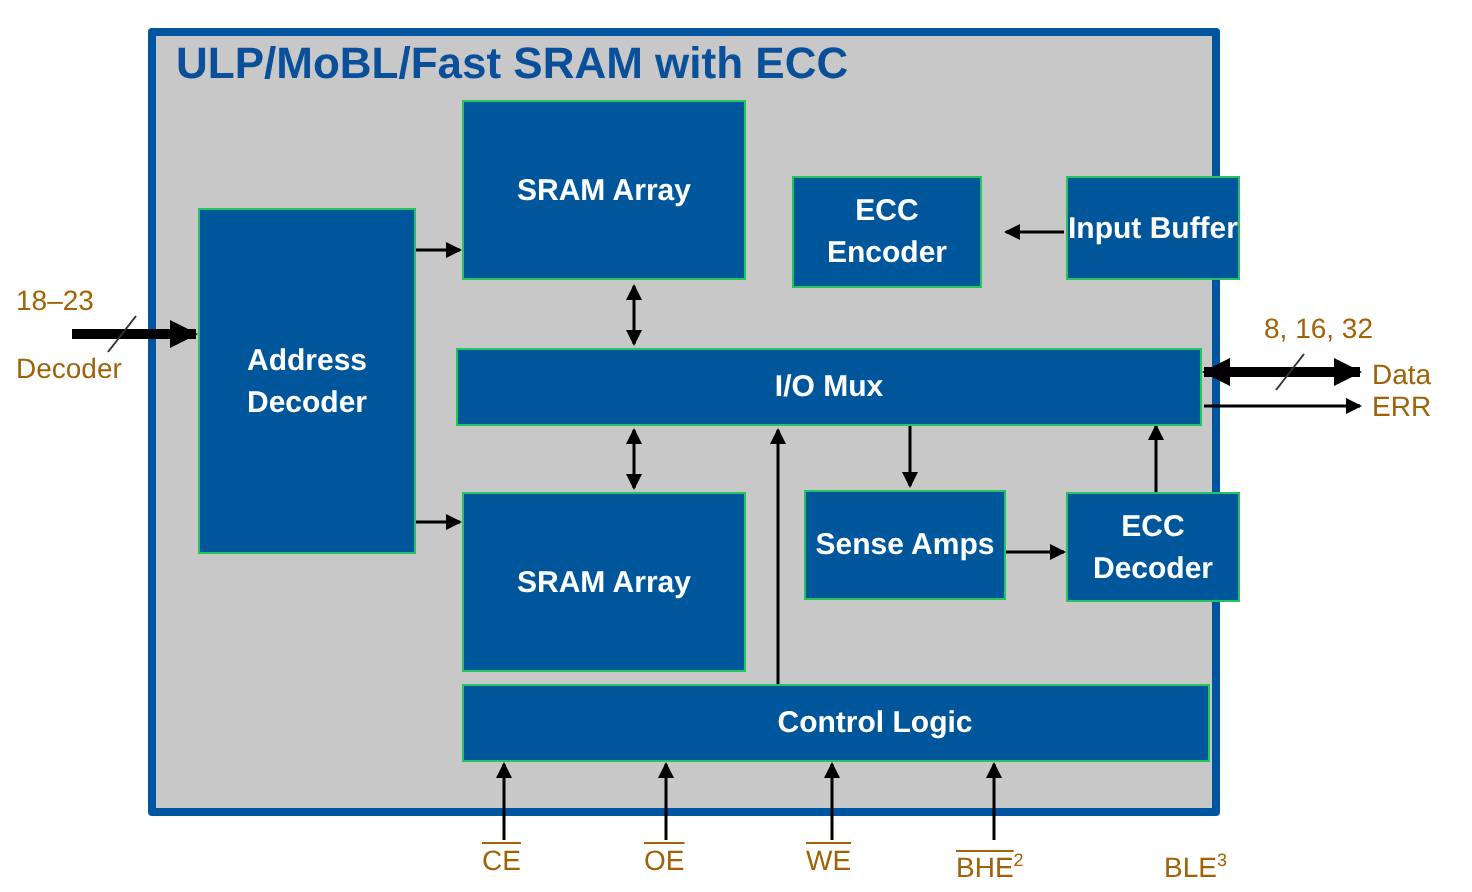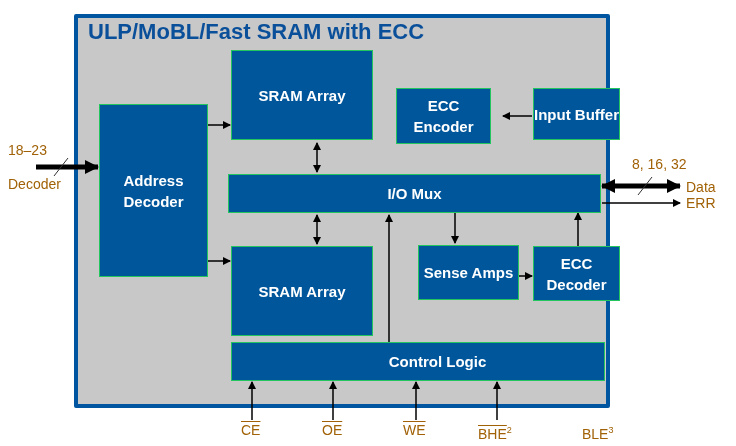--- a/index.html
+++ b/index.html
@@ -68,21 +68,21 @@
   <line x1="416" y1="420" x2="416" y2="382" stroke="#000" stroke-width="1.5" marker-end="url(#ah)"></line>
   <line x1="497" y1="420" x2="497" y2="382" stroke="#000" stroke-width="1.5" marker-end="url(#ah)"></line>
 </svg>
 
 <div class="blk" style="left:99px;top:104px;width:109px;height:173px;">Address Decoder</div>
 <div class="blk" style="left:231px;top:50px;width:142px;height:90px;">SRAM Array</div>
 <div class="blk" style="left:231px;top:246px;width:142px;height:90px;">SRAM Array</div>
 <div class="blk" style="left:228px;top:174px;width:373px;height:39px;">I/O Mux</div>
 <div class="blk" style="left:396px;top:88px;width:95px;height:56px;">ECC Encoder</div>
 <div class="blk" style="left:533px;top:88px;width:87px;height:52px;">Input Buffer</div>
-<div class="blk" style="left:402px;top:245px;width:101px;height:55px;margin-left:16px;">Sense Amps</div>
+<div class="blk" style="left:402px;top:245px;width:101px;height:55px;">Sense Amps</div>
 <div class="blk" style="left:533px;top:246px;width:87px;height:55px;">ECC Decoder</div>
 <div class="blk" style="left:231px;top:342px;width:374px;height:39px;padding-left:39px;">Control Logic</div>
 
 <div class="lbl" style="left:8px;top:143px;">18–23</div>
 <div class="lbl" style="left:8px;top:177px;">Decoder</div>
 <div class="lbl" style="left:632px;top:157px;">8, 16, 32</div>
 <div class="lbl" style="left:686px;top:180px;">Data</div>
 <div class="lbl" style="left:686px;top:196px;">ERR</div>
 
 <div class="lbl ov" style="left:241px;top:423px;">CE</div>

